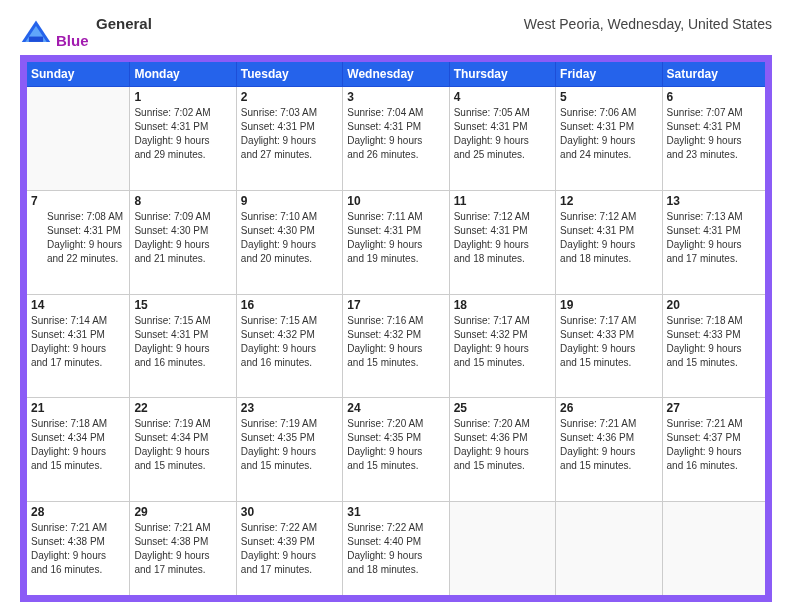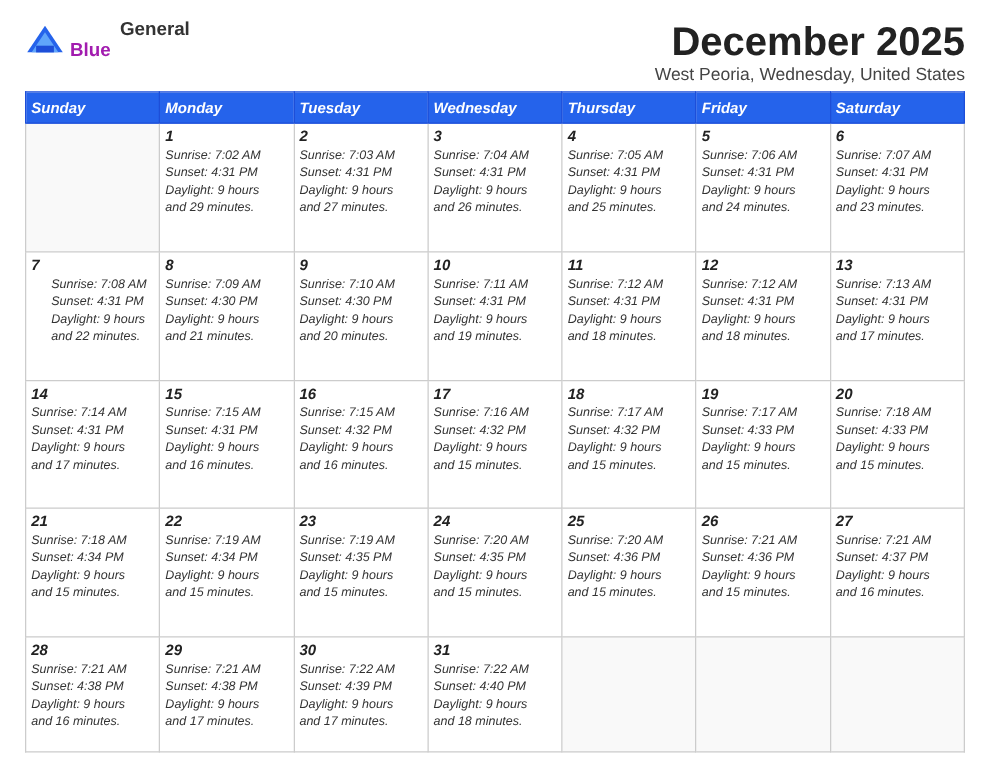--- a/index.html
+++ b/index.html
@@ -47,25 +47,24 @@
       font-weight: bold;
       color: #222;
       line-height: 1.1;
     }
     .location {
       font-size: 14px;
       color: #444;
     }
     .calendar {
       flex: 1;
-      border: 1px solid #8b5cf6;
+      border: 7px solid #8b5cf6;
       border-collapse: collapse;
       width: 100%;
       table-layout: fixed;
-      font-style: italic;
     }
     .calendar th {
       background: #2563eb;
       color: #fff;
       font-size: 12px;
       font-weight: bold;
       padding: 5px 4px;
       text-align: left;
       border: 1px solid #1d4ed8;
     }
@@ -107,21 +106,20 @@
         <polygon points="18,4 34,28 2,28" fill="#2563eb"></polygon>
         <polygon points="18,10 30,28 6,28" fill="#60a5fa"></polygon>
         <rect x="10" y="22" width="16" height="6" fill="#1d4ed8"></rect>
       </svg>
       <div class="logo-text">
         <div><span class="general">General</span></div>
         <div><span class="blue">Blue</span></div>
       </div>
     </div>
     <div class="title-block">
-      <div class="month-title">December 2025</div>
       <div class="location">West Peoria, Wednesday, United States</div>
     </div>
   </div>
 
   <table class="calendar">
     <thead>
       <tr>
         <th>Sunday</th>
         <th>Monday</th>
         <th>Tuesday</th>

